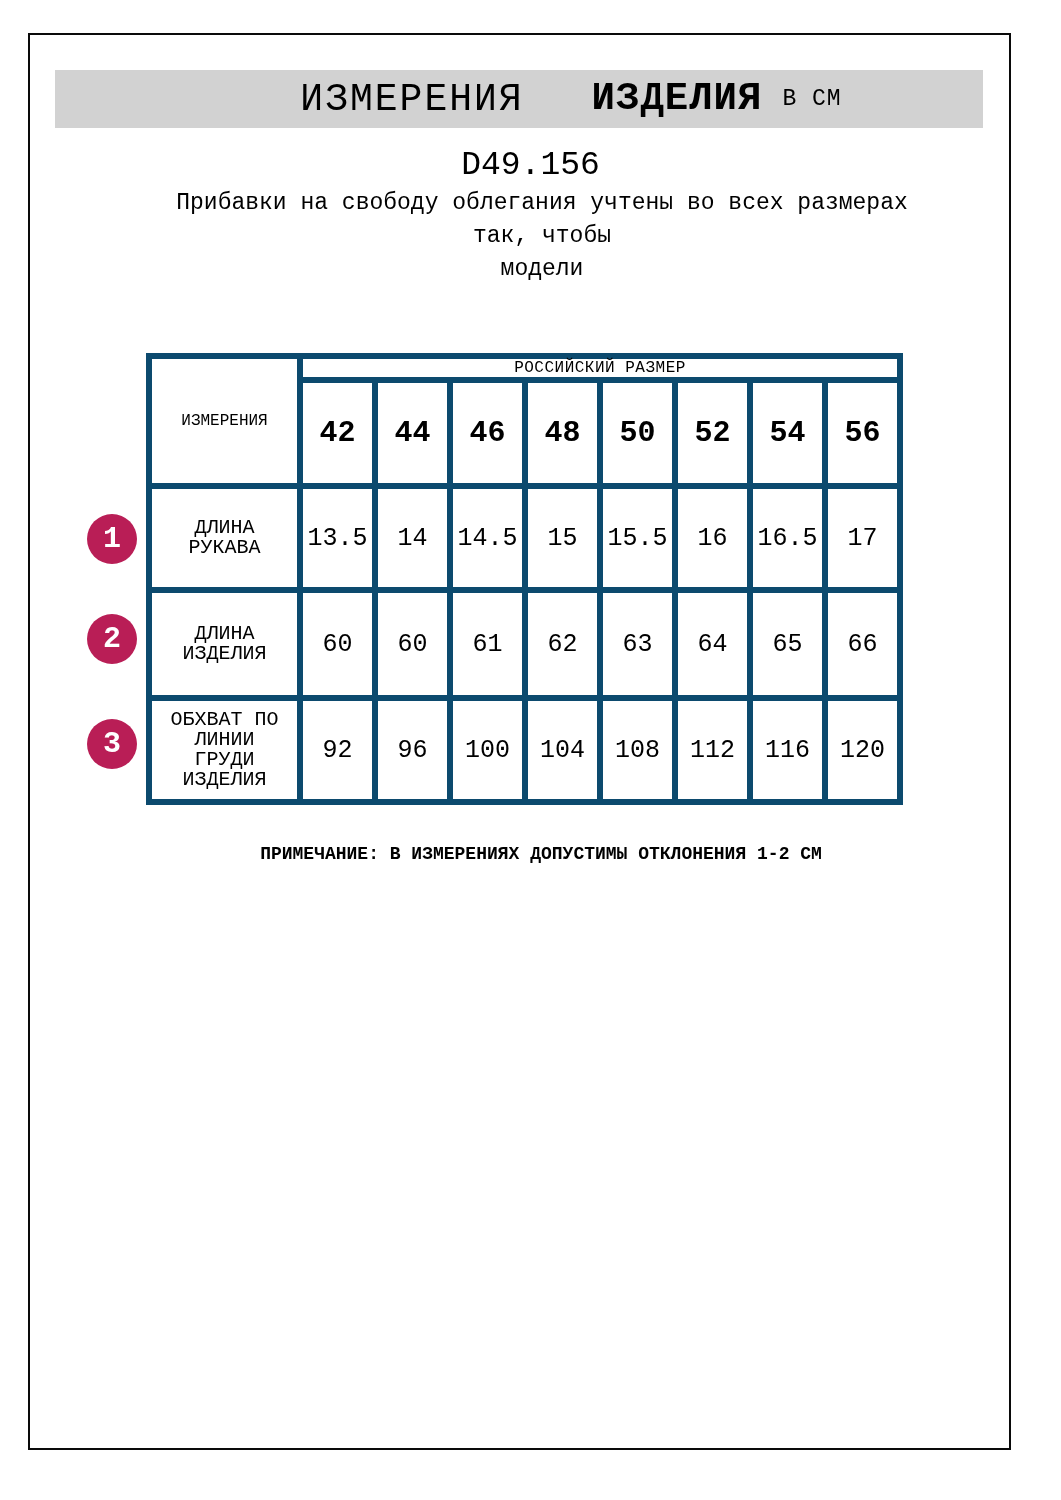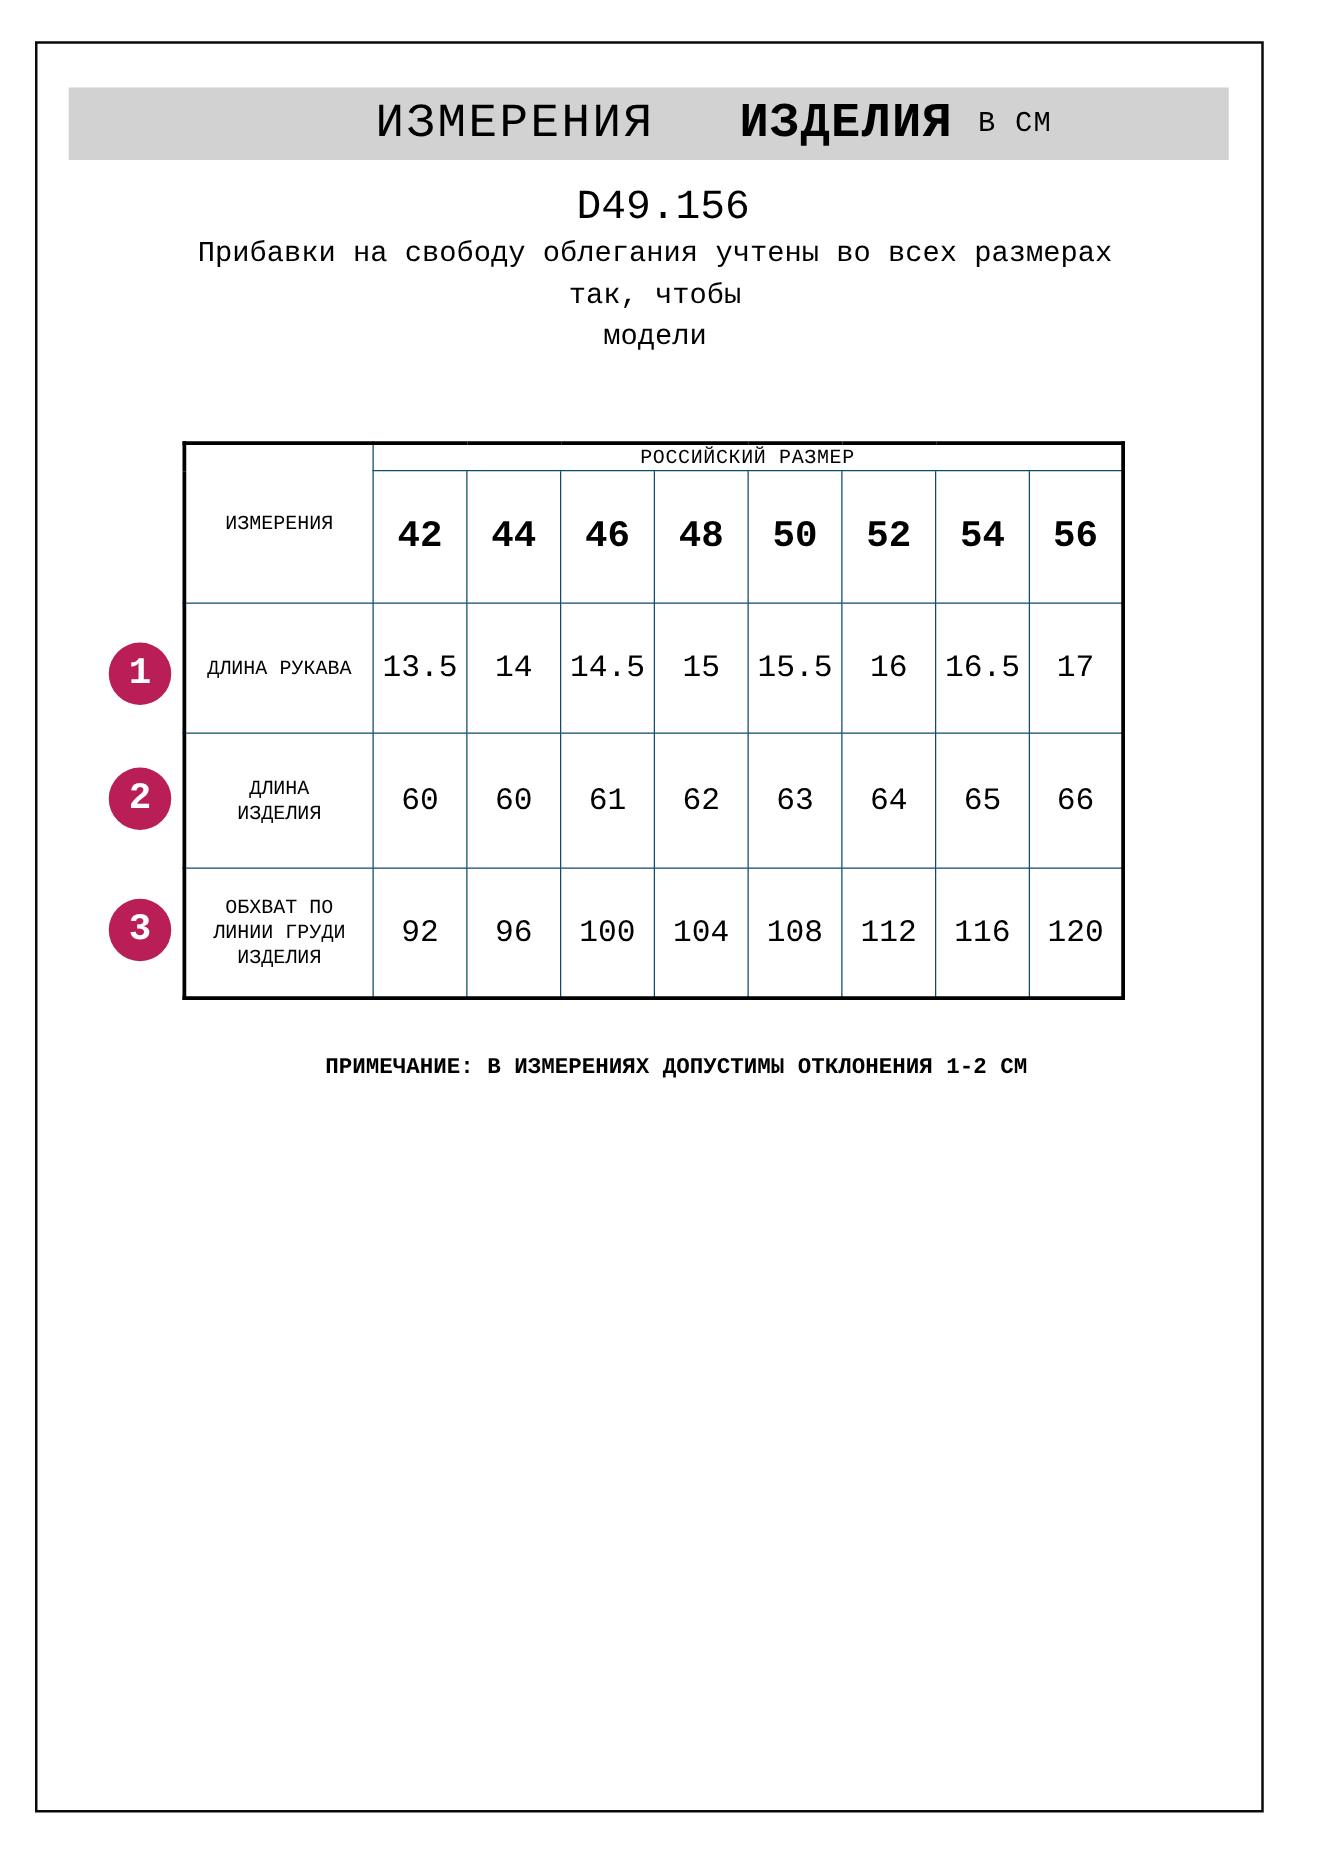--- a/index.html
+++ b/index.html
@@ -17,40 +17,40 @@
     padding-left:104px; box-sizing:border-box;
   }
   .title-reg  { font-size:38px; letter-spacing:2px; white-space:nowrap; }
   .title-bold { font-size:39px; font-weight:bold; margin-left:68px; letter-spacing:1px; white-space:nowrap; }
   .title-unit { font-size:23px; margin-left:20px; letter-spacing:1px; white-space:nowrap; }
   .article {
     position:absolute; left:0; top:147px; width:1061px; text-align:center;
     font-size:33px;
   }
   .desc {
-    position:absolute; left:124px; top:187px; width:800px; text-align:center;
+    position:absolute; left:142px; top:187px; width:800px; text-align:center;
     font-size:23px; line-height:33px;
   }
   .size-table {
     position:absolute; left:146px; top:353px;
     border-collapse:collapse; table-layout:fixed;
     border:3px solid #000;
   }
   .size-table td {
-    border:1px solid #0c4a6e; text-align:center; vertical-align:middle; padding:0;
+    border:6px solid #0c4a6e; text-align:center; vertical-align:middle; padding:0;
   }
   .cell-corner   { font-size:16px; }
   .cell-group    { font-size:16px; letter-spacing:0.5px; }
   .row-group     { height:22px; }
   .row-sizes     { height:106px; }
   .cell-size     { font-size:30px; font-weight:bold; }
   .row-data-1    { height:104px; }
   .row-data-2    { height:108px; }
   .row-data-3    { height:104px; }
-  .cell-label    { font-size:16px; }
+  .cell-label    { font-size:20px; }
   .cell-label .lbl { display:inline-block; line-height:20px; }
   .lbl-w1 { max-width:140px; }
   .lbl-w2 { max-width:100px; }
   .lbl-w3 { max-width:124px; }
   .cell-value    { font-size:25px; }
   .badge {
     position:absolute; left:87px; width:50px; height:50px; border-radius:50%;
     background:#b91e56; color:#ffffff; font-weight:bold; font-size:30px;
     display:flex; align-items:center; justify-content:center;
   }

